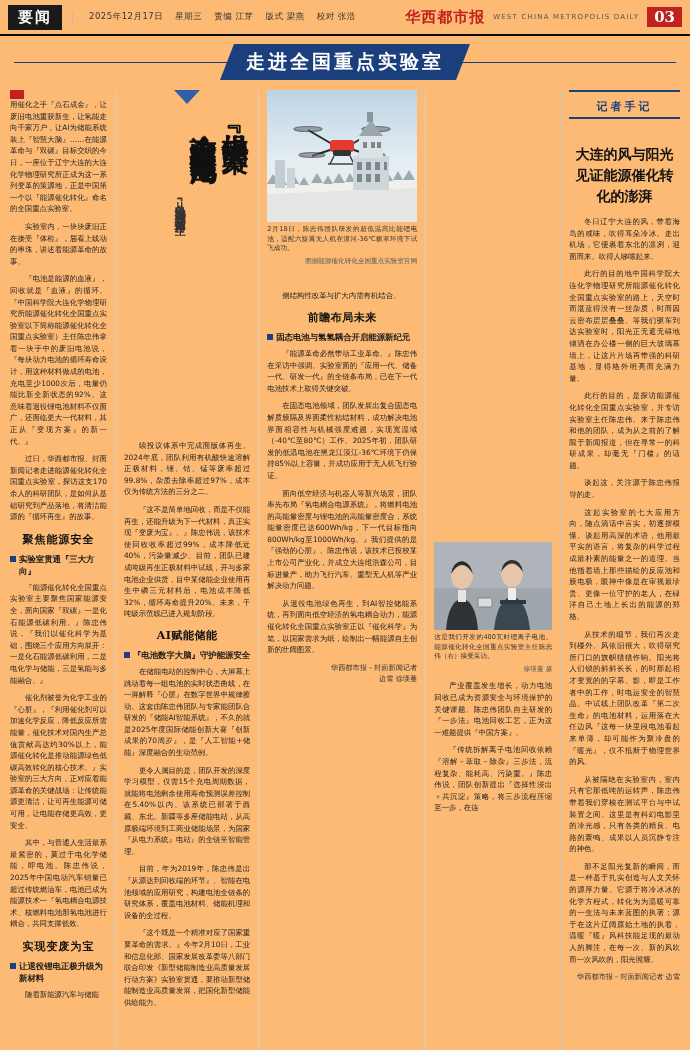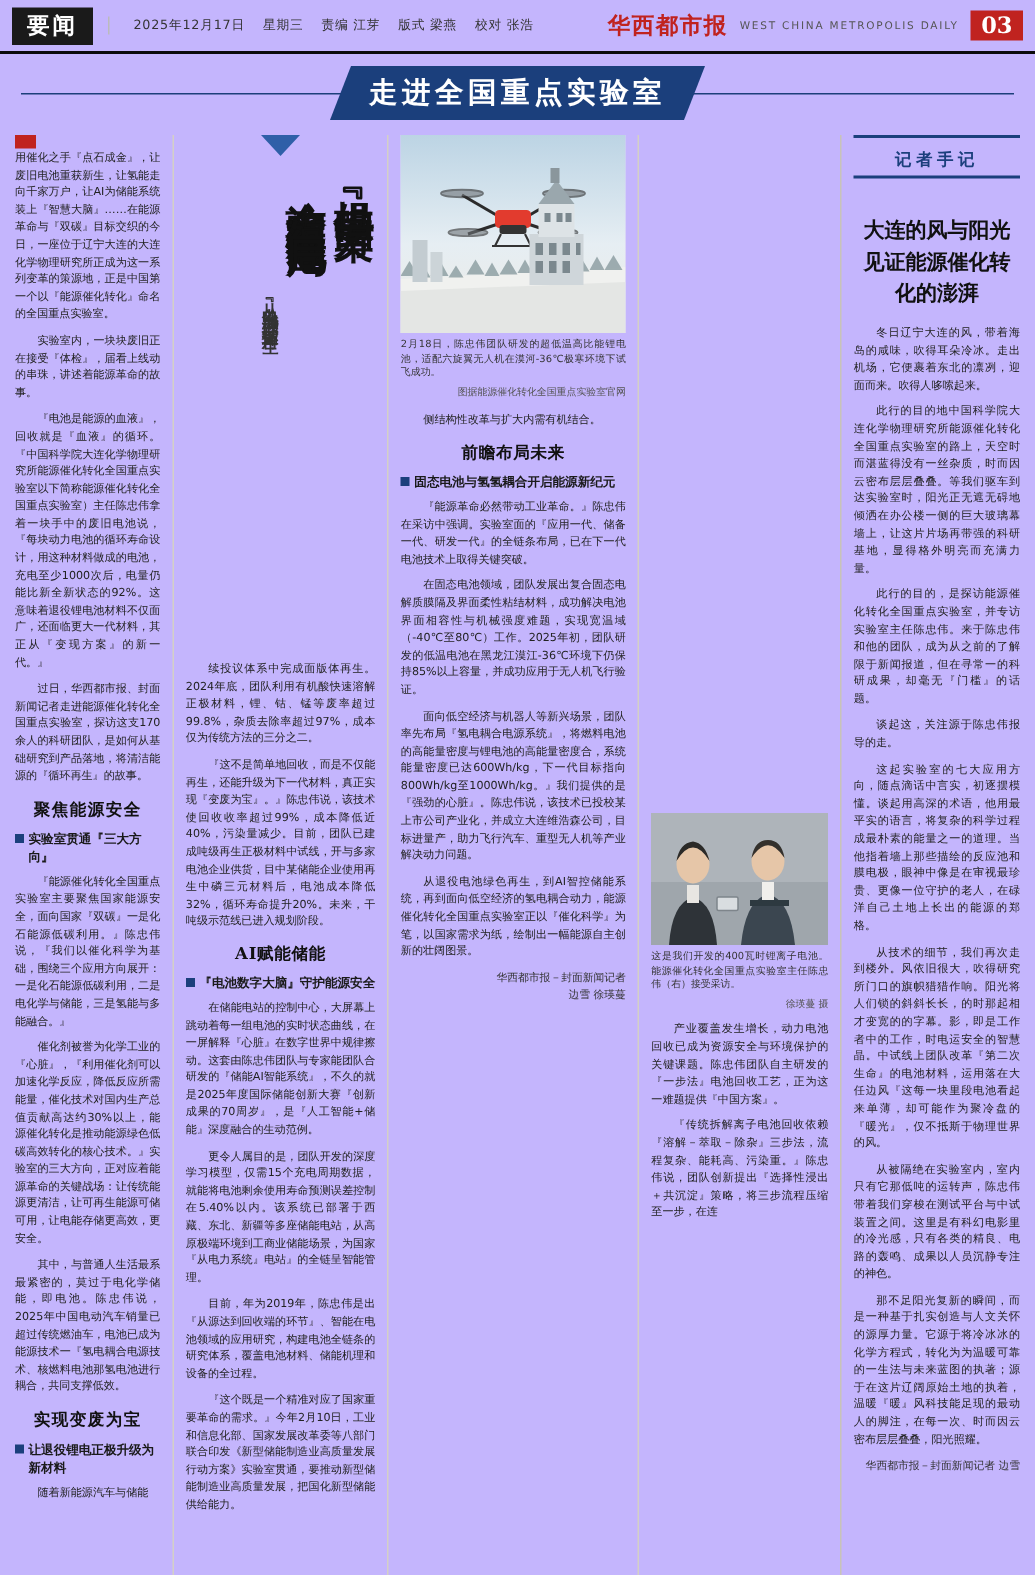--- a/index.html
+++ b/index.html
@@ -5,21 +5,21 @@
   html,body{margin:0;padding:0;}
   body{
     width:690px;height:1050px;
     background:#f3f1ec;
     font-family:"DejaVu Sans","Liberation Sans",sans-serif;
     color:#1a1a1a;
     overflow:hidden;
   }
   .page{
     position:relative;width:690px;height:1050px;
-    background:#c4b5fd;
+    background:#fdba74;
     box-sizing:border-box;
     padding:0;
   }
   
   .masthead{
     position:relative;
     height:34px;
     border-bottom:2px solid #0b0b0b;
     display:flex;align-items:center;
     padding:0 8px;
@@ -312,21 +312,21 @@
               <rect x="108" y="84" width="5" height="8"></rect>
             </g>
           </g>
           <rect x="8" y="70" width="10" height="28" fill="#c3ccd1"></rect>
           <rect x="20" y="78" width="8" height="20" fill="#ccd4d8"></rect>
         </svg>
       </div>
       <div class="cap">2月18日，陈忠伟团队研发的超低温高比能锂电池，适配六旋翼无人机在漠河-36℃极寒环境下试飞成功。</div>
       <div class="cap" style="text-align:right;color:#555">图据能源催化转化全国重点实验室官网</div>
 
-      <p class="p" style="margin-top:8px">侧结构性改革与扩大内需有机结合。</p>
+      <p class="p" style="margin-top:24px">侧结构性改革与扩大内需有机结合。</p>
 
       <div class="sub-h2" style="text-align:center;font-size:11px;">前瞻布局未来</div>
       <div class="bullet-h">
         <span class="sq"></span>
         <span>固态电池与氢氢耦合开启能源新纪元</span>
       </div>
       <p class="p">『能源革命必然带动工业革命。』陈忠伟在采访中强调。实验室面的『应用一代、储备一代、研发一代』的全链条布局，已在下一代电池技术上取得关键突破。</p>
       <p class="p">在固态电池领域，团队发展出复合固态电解质膜隔及界面柔性粘结材料，成功解决电池界面相容性与机械强度难题，实现宽温域（-40℃至80℃）工作。2025年初，团队研发的低温电池在黑龙江漠江-36℃环境下仍保持85%以上容量，并成功应用于无人机飞行验证。</p>
       <p class="p">面向低空经济与机器人等新兴场景，团队率先布局『氢电耦合电源系统』，将燃料电池的高能量密度与锂电池的高能量密度合，系统能量密度已达600Wh/kg，下一代目标指向800Wh/kg至1000Wh/kg。』我们提供的是『强劲的心脏』。陈忠伟说，该技术已投校某上市公司产业化，并成立大连维浩森公司，目标进量产，助力飞行汽车、重型无人机等产业解决动力问题。</p>
       <p class="p">从退役电池绿色再生，到AI智控储能系统，再到面向低空经济的氢电耦合动力，能源催化转化全国重点实验室正以『催化科学』为笔，以国家需求为纸，绘制出一幅能源自主创新的壮阔图景。</p>
@@ -372,18 +372,18 @@
         <span>记者手记</span>
       </div>
       <div class="note-title">大连的风与阳光见证能源催化转化的澎湃</div>
       <p class="p">冬日辽宁大连的风，带着海岛的咸味，吹得耳朵冷冰。走出机场，它便裹着东北的凛冽，迎面而来。吹得人哆嗦起来。</p>
       <p class="p">此行的目的地中国科学院大连化学物理研究所能源催化转化全国重点实验室的路上，天空时而湛蓝得没有一丝杂质，时而因云密布层层叠叠。等我们驱车到达实验室时，阳光正无遮无碍地倾洒在办公楼一侧的巨大玻璃幕墙上，让这片片场再带强的科研基地，显得格外明亮而充满力量。</p>
       <p class="p">此行的目的，是探访能源催化转化全国重点实验室，并专访实验室主任陈忠伟。来于陈忠伟和他的团队，成为从之前的了解限于新闻报道，但在寻常一的科研成果，却毫无『门槛』的话题。</p>
       <p class="p">谈起这，关注源于陈忠伟报导的走。</p>
       <p class="p">这起实验室的七大应用方向，随点滴话中言实，初逐摆模懂。谈起用高深的术语，他用最平实的语言，将复杂的科学过程成最朴素的能量之一的道理。当他指着墙上那些描绘的反应池和膜电极，眼神中像是在审视最珍贵、更像一位守护的老人，在碌洋自己土地上长出的能源的郑格。</p>
       <p class="p">从技术的细节，我们再次走到楼外。风依旧很大，吹得研究所门口的旗帜猎猎作响。阳光将人们锁的斜斜长长，的时那起相才变宽的的字幕。影，即是工作者中的工作，时电运安全的智慧晶。中试线上团队改革『第二次生命』的电池材料，运用落在大任边风『这每一块里段电池看起来单薄，却可能作为聚冷盘的『暖光』，仅不抵斯于物理世界的风。</p>
       <p class="p">从被隔绝在实验室内，室内只有它那低吨的运转声，陈忠伟带着我们穿梭在测试平台与中试装置之间。这里是有科幻电影里的冷光感，只有各类的精良、电路的轰鸣、成果以人员沉静专注的神色。</p>
-      <p class="p">那不足阳光复新的瞬间，而是一种基于扎实创造与人文关怀的源厚力量。它源于将冷冰冰的化学方程式，转化为为温暖可靠的一生法与未来蓝图的执著；源于在这片辽阔原始土地的执着，温暖『暖』风科技能足现的最动人的脚注，在每一次、时而因云密布层层叠叠，阳光照耀。</p>
+      <p class="p">那不足阳光复新的瞬间，而是一种基于扎实创造与人文关怀的源厚力量。它源于将冷冰冰的化学方程式，转化为为温暖可靠的一生法与未来蓝图的执著；源于在这片辽阔原始土地的执着，温暖『暖』风科技能足现的最动人的脚注，在每一次、新的风吹而一次风吹的，阳光照耀。</p>
       <div class="sign">华西都市报－封面新闻记者 边雪</div>
     </div>
 
   </div>
 </div>
 
 </body></html>

